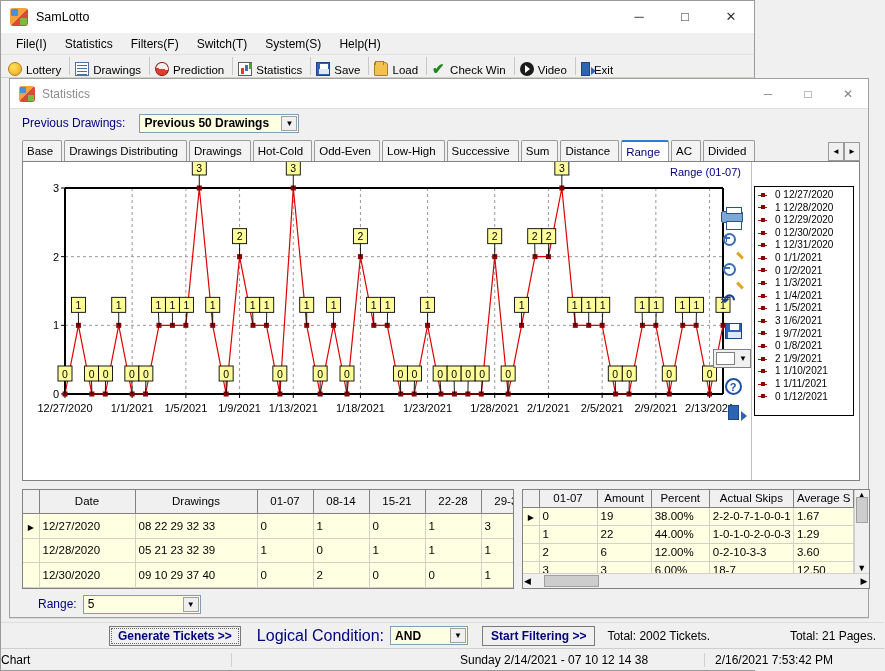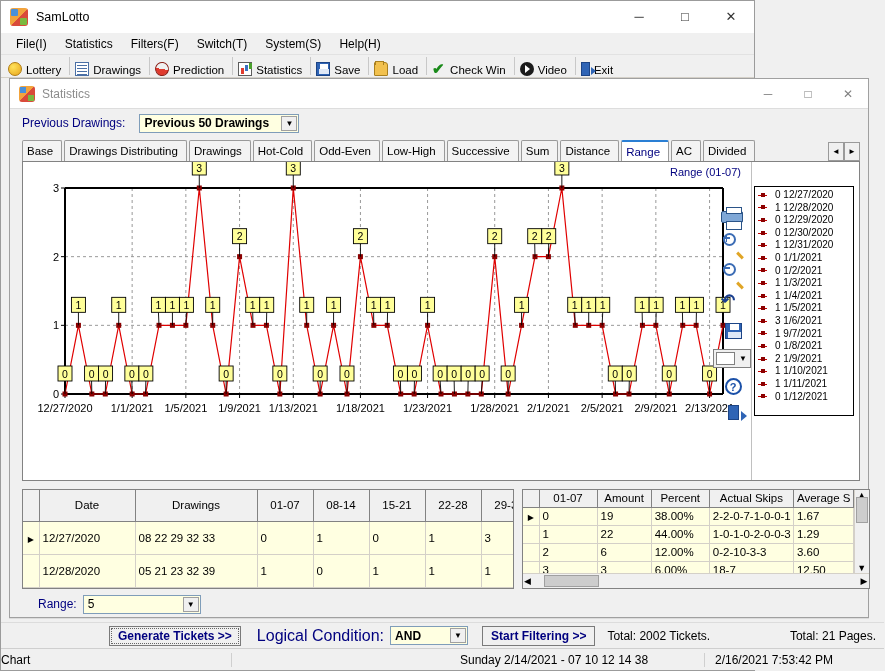--- a/index.html
+++ b/index.html
@@ -701,20 +701,30 @@
                   <tr>
                     <td class="sel-col"></td>
                     <td>12/28/2020</td>
                     <td>05 21 23 32 39</td>
                     <td class="v-green">1</td>
                     <td class="v-red">0</td>
                     <td class="v-green">1</td>
                     <td class="v-green">1</td>
                     <td class="v-green">1</td>
                   </tr>
+                  <tr>
+                    <td class="sel-col"></td>
+                    <td>12/30/2020</td>
+                    <td>09 10 29 37 40</td>
+                    <td class="v-red">0</td>
+                    <td class="v-green">2</td>
+                    <td class="v-red">0</td>
+                    <td class="v-red">0</td>
+                    <td class="v-green">1</td>
+                  </tr>
                 </tbody>
               </table>
 
           </div>
         </div>
         <div class="grid-wrap" id="right-grid">
           <div style="display:flex;flex:1;overflow:hidden;">
             <table class="dg" id="right-table">
                 <colgroup>
                   <col style="width:16px">

